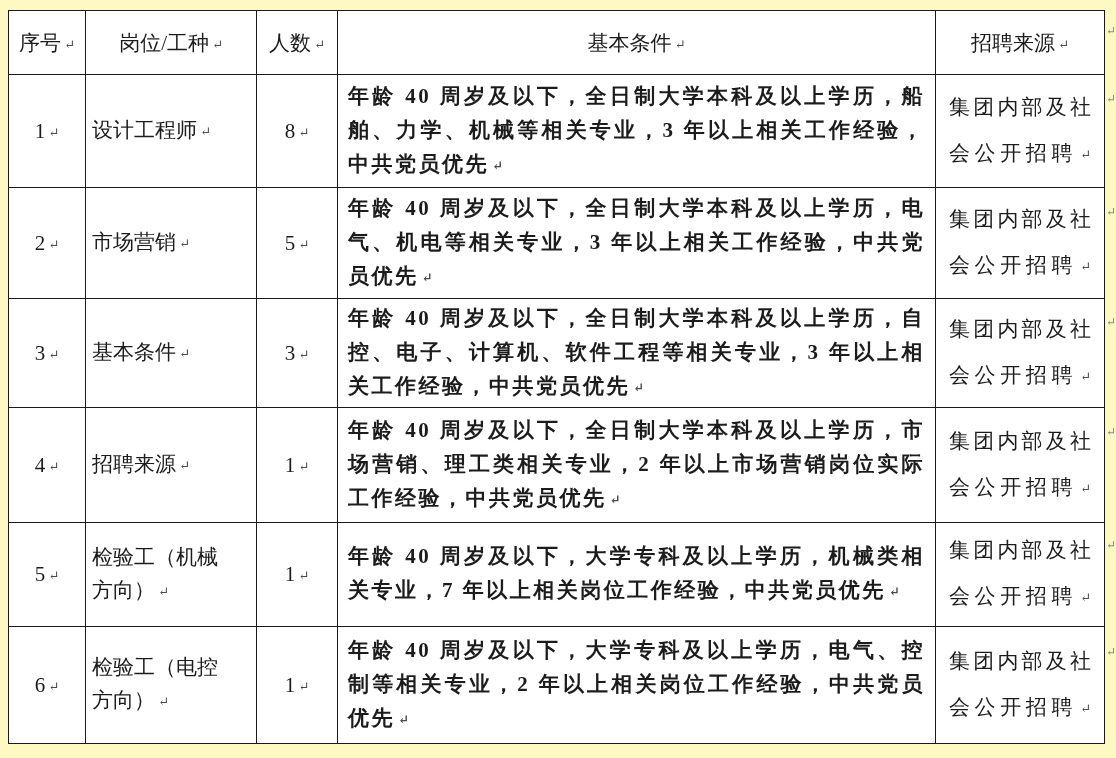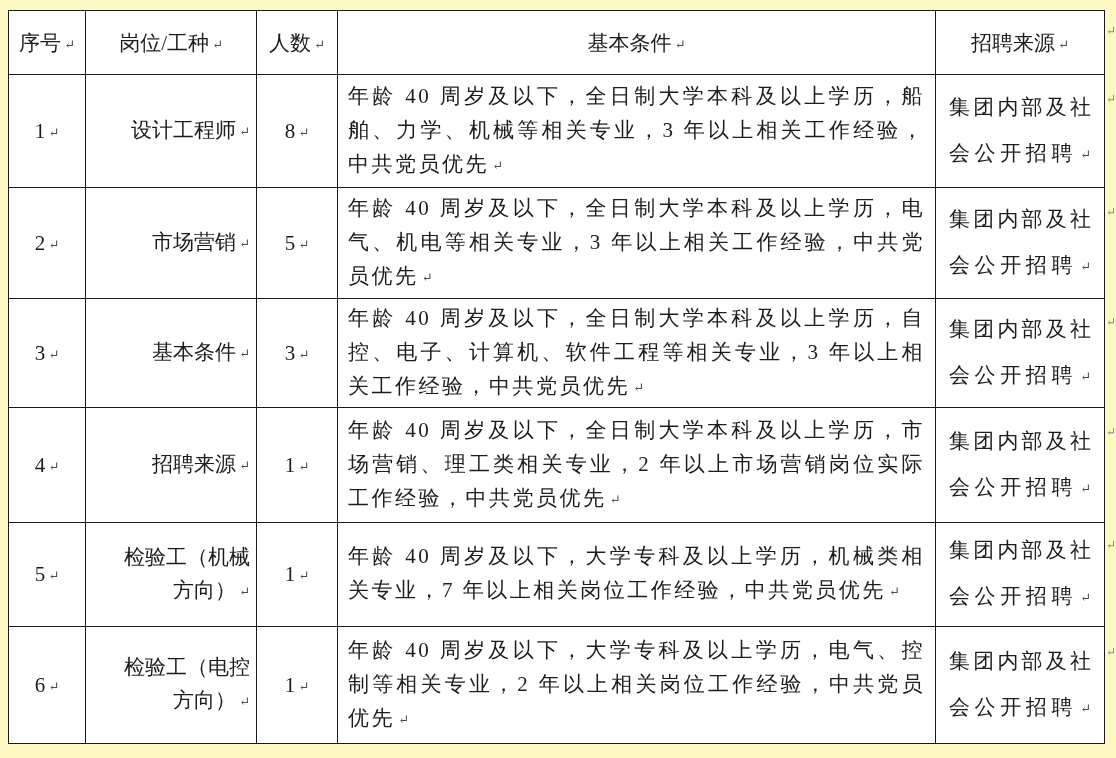--- a/index.html
+++ b/index.html
@@ -14,24 +14,24 @@
     border-collapse:collapse;table-layout:fixed;
   }
   th,td{
     border:1.5px solid #1a1a1a;
     font-weight:normal;font-size:21px;
     vertical-align:middle;background:#ffffff;
     overflow:hidden;
   }
   th{ text-align:center; }
   td.cnum{ text-align:center; }
-  td.cpos{ text-align:right; line-height:33px; white-space:pre-line; padding:0 6px;}
+  td.cpos{ text-align:left; line-height:33px; white-space:pre-line; padding:0 6px;}
   td.creq{
     text-align:justify;text-align-last:left;
-    padding:0 10px;line-height:34px;letter-spacing:2.5px;
+    padding:0 10px;line-height:34px;letter-spacing:2.5px;font-weight:bold;
   }
   td.csrc{
     text-align:justify;text-align-last:justify;
     padding:0 13px;line-height:46px;
   }
   .pm{
     font-size:13px;color:#4a4a4a;margin-left:3px;
     letter-spacing:0;display:inline-block;transform:translateY(-1px);
   }
   .row-end{

